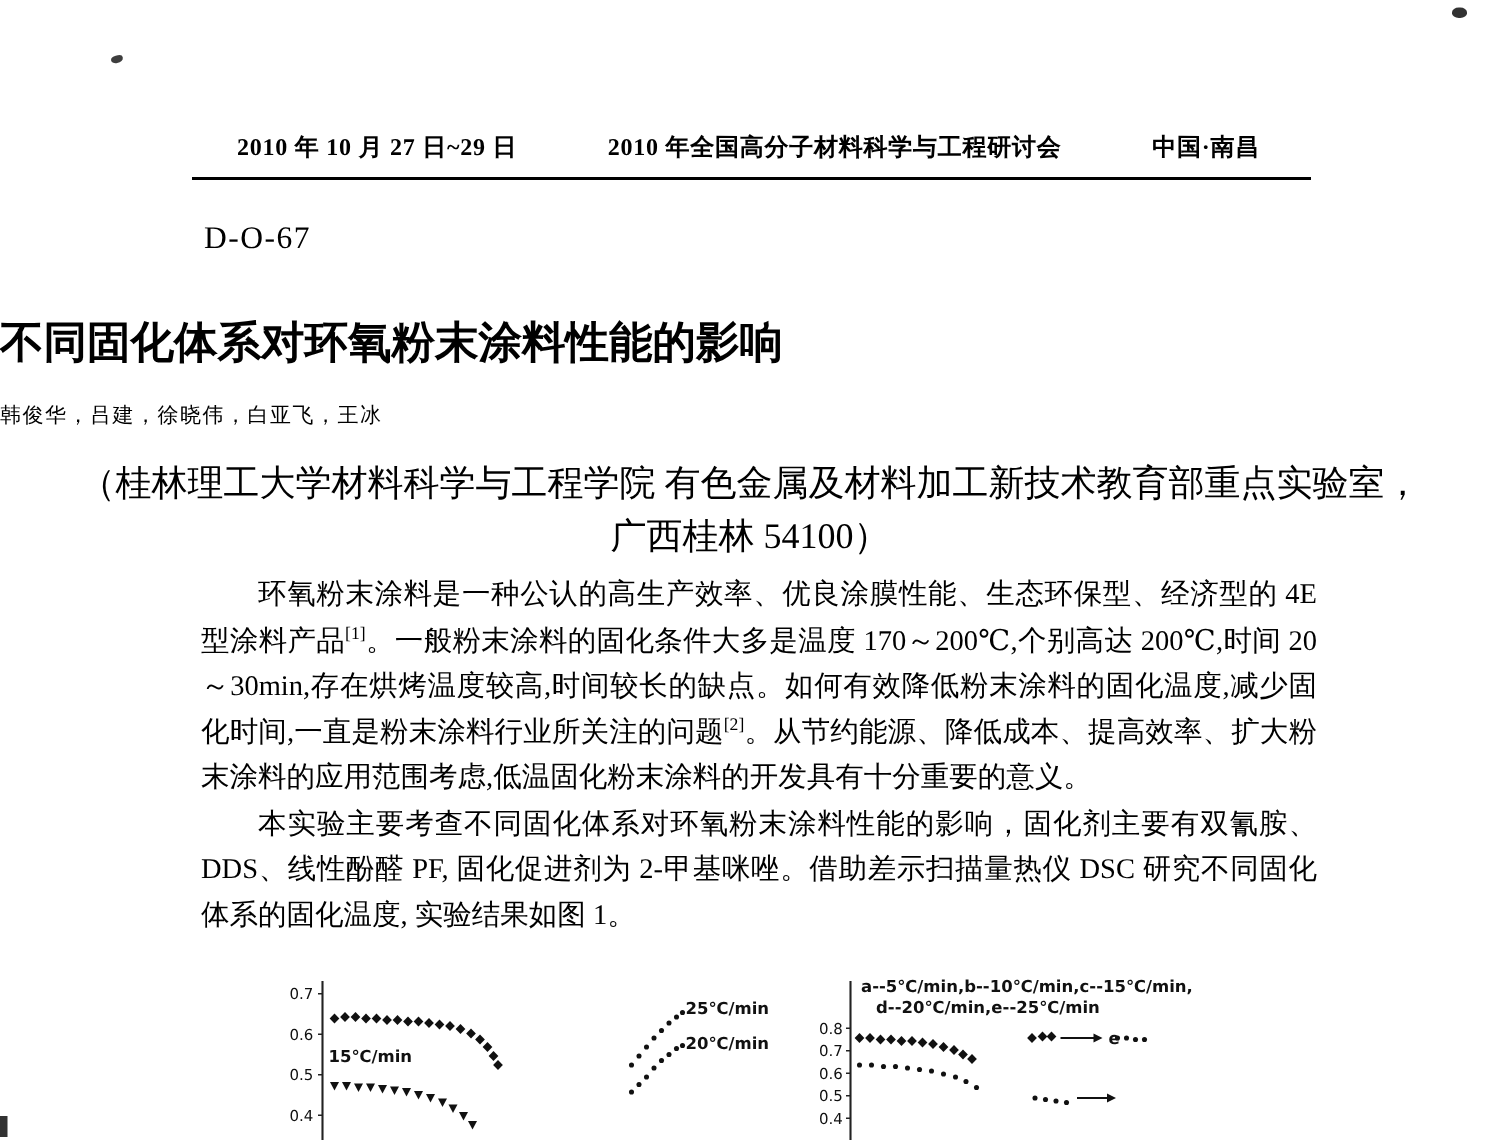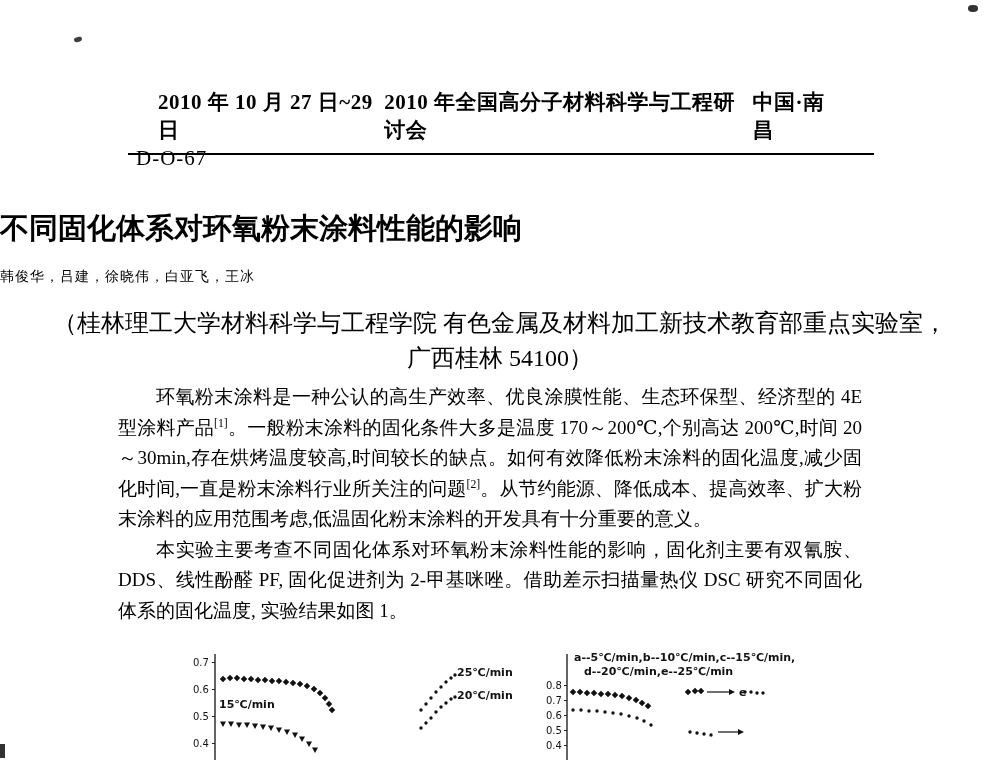--- a/index.html
+++ b/index.html
@@ -8,34 +8,34 @@
   .page { position:relative; width:1000px; height:760px; background:#fff; }
 
   .speck { position:absolute; background:#1c1c1c; }
   .speck1 { top:37px; left:74px; width:8px; height:5px; border-radius:50% 40% 60% 50%; transform:rotate(-12deg); opacity:.85; }
   .speck2 { top:5px; left:968px; width:10px; height:7px; border-radius:45%; opacity:.9; }
   .speck3 { top:744px; left:0; width:5px; height:14px; opacity:.9; }
 
   .header { position:absolute; top:88px; left:128px; width:746px;
             display:flex; justify-content:space-between; align-items:baseline;
             padding:0 34px 9px 30px; border-bottom:2px solid #000;
-            font-size:21px; font-weight:bold; letter-spacing:.5px; }
+            font-size:16px; font-weight:bold; letter-spacing:.5px; }
 
   .paper-id { position:absolute; top:146px; left:136px; font-size:21px; letter-spacing:1px; }
 
   .title { position:absolute; top:209px; left:0; width:1000px; 
            font-size:29px; font-weight:bold; font-family:"Liberation Sans","DejaVu Sans",sans-serif; }
 
   .authors { position:absolute; top:268px; left:0; width:996px; 
              font-size:14px; letter-spacing:1px; }
 
   .affiliation { position:absolute; top:306px; left:0; width:1000px; text-align:center;
                  font-size:24px; line-height:35px; }
 
-  .body-text { position:absolute; top:382px; left:118px; width:744px;
+  .body-text { position:absolute; top:382px; left:134px; width:744px;
                font-size:19px; line-height:30.5px; text-align:justify; }
   .para { text-indent:2em; }
   sup { font-size:.62em; vertical-align:super; line-height:0; }
 
   .figure { position:absolute; top:648px; left:0; width:1000px; height:112px; overflow:hidden; }
   .chart { position:absolute; top:0; }
   .chart-left  { left:183px; }
   .chart-right { left:540px; }
   .tick   { font:10px "DejaVu Sans",sans-serif; fill:#111; }
   .clabel { font:600 11px "DejaVu Sans",sans-serif; fill:#111; }

